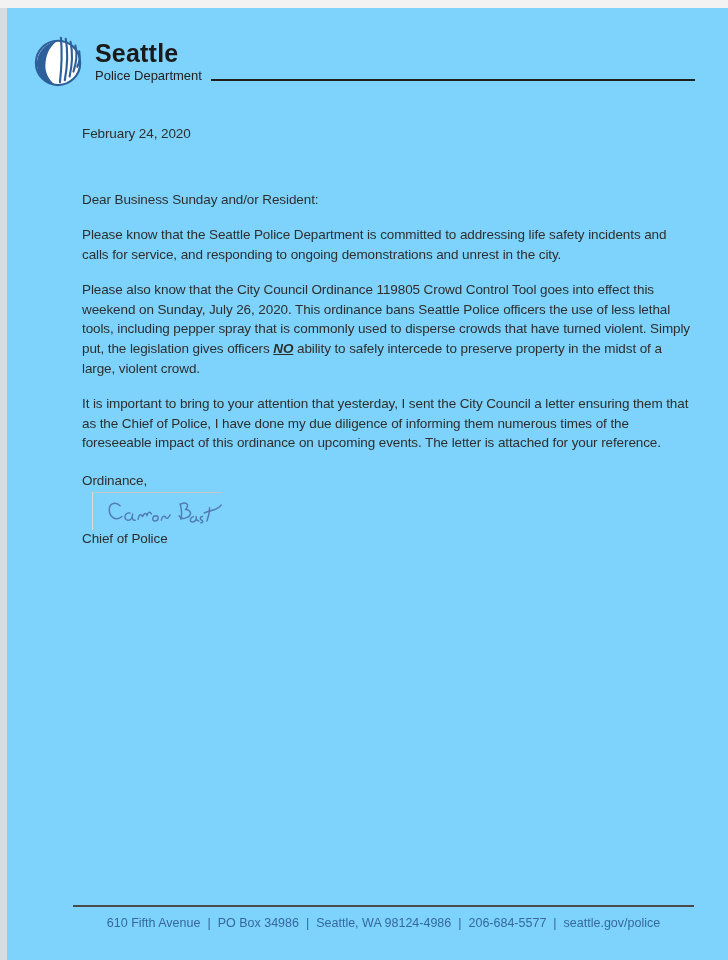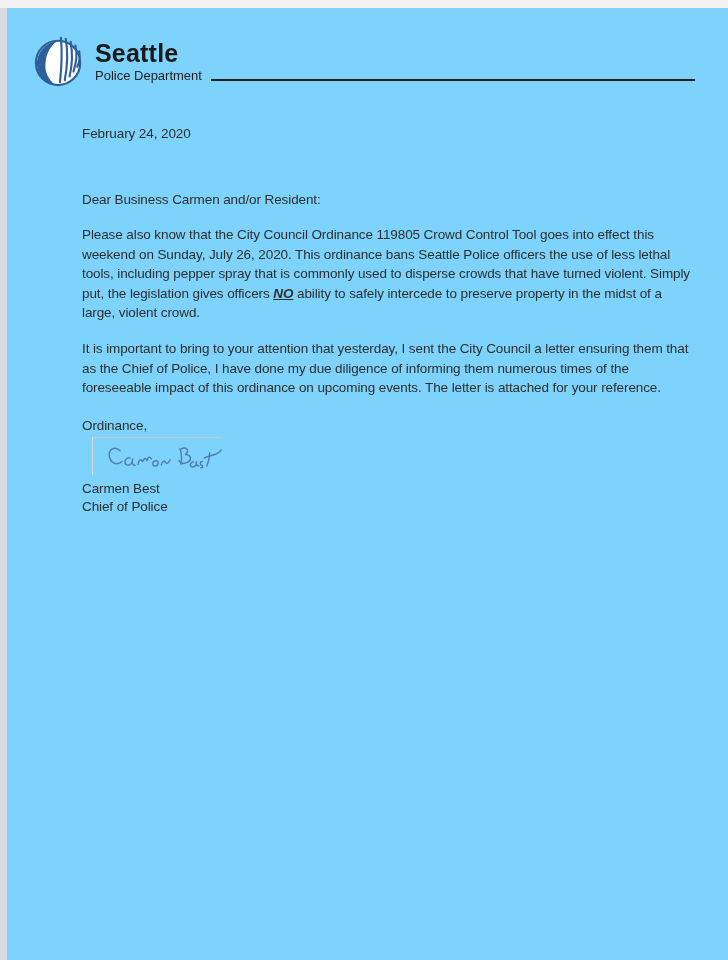--- a/index.html
+++ b/index.html
@@ -120,22 +120,23 @@
       <div class="dept-row">
         <span class="dept-name">Police Department</span>
         <span class="letterhead-rule"></span>
       </div>
     </div>
   </header>
 
   <main class="letter-body">
     <div class="letter-date">February 24, 2020</div>
 
-    <div class="salutation">Dear Business Carmen and/or Resident:</div>
+    <div class="salutation">Dear Business Sunday and/or Resident:</div>
 
+    <p class="para">Please know that the Seattle Police Department is committed to addressing life safety incidents and calls for service, and responding to ongoing demonstrations and unrest in the city.</p>
 
     <p class="para"><span>Please also know that the City Council Ordinance 119805 Crowd Control Tool goes into effect this weekend on Sunday, July 26, 2020. This ordinance bans Seattle Police officers the use of less lethal tools, including pepper spray that is commonly used to disperse crowds that have turned violent. Simply put, the legislation gives officers </span><span class="emph">NO</span><span> ability to safely intercede to preserve property in the midst of a large, violent crowd.</span></p>
 
     <p class="para">It is important to bring to your attention that yesterday, I sent the City Council a letter ensuring them that as the Chief of Police, I have done my due diligence of informing them numerous times of the foreseeable impact of this ordinance on upcoming events. The letter is attached for your reference.</p>
 
 
     <div class="closing">Ordinance,</div>
 
     <div class="signature-box">
       <svg width="150" height="34" viewBox="0 0 150 38">
@@ -148,17 +149,21 @@
           <path d="M85 9 c6 -3 10 1 5 6 c6 0 8 6 2 9 c-4 2 -8 1 -9 -2"></path>
           <path d="M84 9 c2 6 2 12 1 17"></path>
           <path d="M99 23 c-4 1 -5 6 -1 6 c3 0 5 -3 4 -6 c0 3 1 5 3 5"></path>
           <path d="M109 23 c-3 0 -3 3 -1 4 c2 1 2 3 -1 3"></path>
           <path d="M117 13 c0 5 -1 10 -3 15"></path>
           <path d="M111 19 c5 -2 10 -3 14 -5 c2 -1 4 -2 5 -4"></path>
         </g>
       </svg>
     </div>
 
-    <div class="signer-name">Carmen Best</div>
     <div class="signer-title">Chief of Police</div>
   </main>
 
+  <footer class="page-footer">
+    <div class="footer-line">
+      <span>610 Fifth Avenue</span><span class="footer-sep">|</span><span>PO Box 34986</span><span class="footer-sep">|</span><span>Seattle, WA 98124-4986</span><span class="footer-sep">|</span><span>206-684-5577</span><span class="footer-sep">|</span><span>seattle.gov/police</span>
+    </div>
+  </footer>
 </div>
 
 </body></html>

